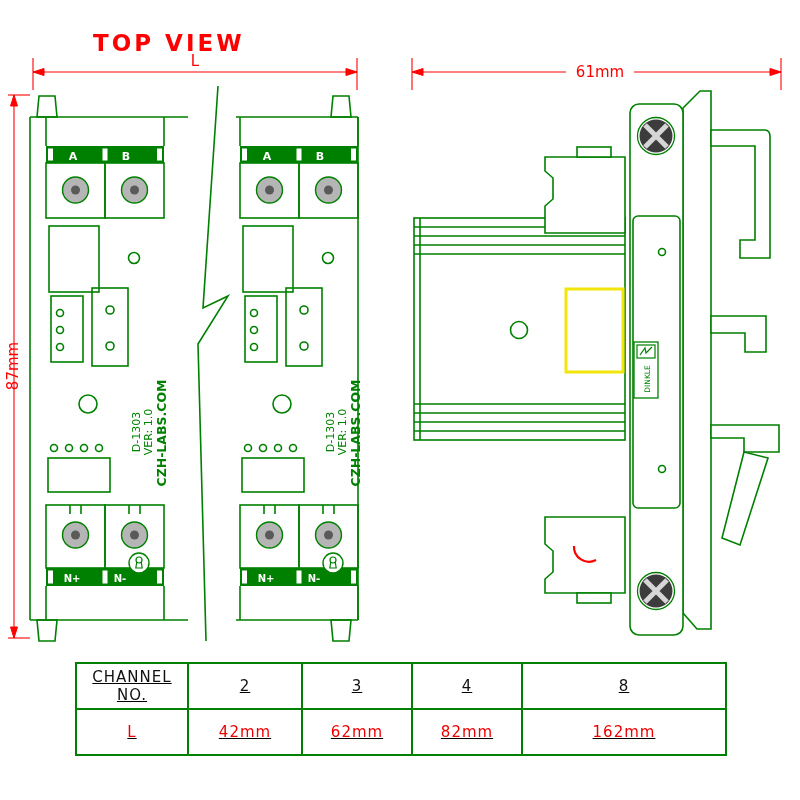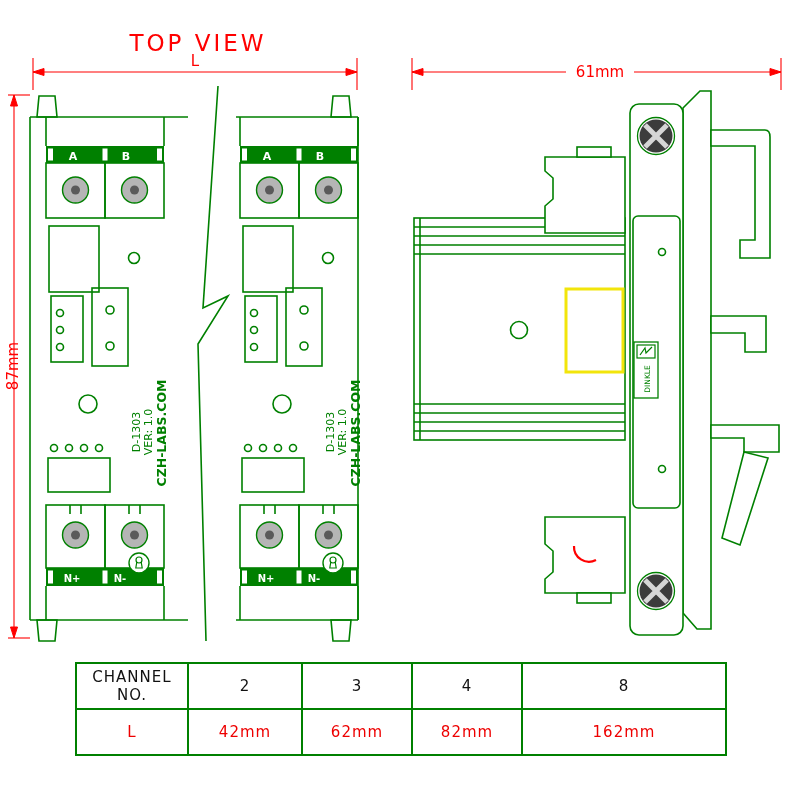--- a/index.html
+++ b/index.html
@@ -1,22 +1,23 @@
 <!DOCTYPE html>
 <html><head>
 <meta charset="utf-8">
 <style>
   * { box-sizing: border-box; }
   body { margin: 0; background: #ffffff; font-family: "Liberation Sans", sans-serif; }
   .canvas { position: relative; width: 800px; height: 800px; background: #ffffff; overflow: hidden; }
 
   .title {
-    position: absolute; width: 210px; text-align: center;
+    position: absolute; width: 210px; 
     color: #ff0000; font-size: 23px; letter-spacing: 3px;
     font-family: "DejaVu Sans", sans-serif;
+    font-weight: bold;
   }
   #title-top  { left: 93px;  top: 30px; }
   #title-side { left: 510px; top: 30px; }
 
   svg.sheet { position: absolute; left: 0; top: 0; }
 
   
   .g  { stroke: #008000; fill: none;    stroke-width: 1.6; }
   .gf { stroke: #008000; fill: #ffffff; stroke-width: 1.6; }
   .dim line    { stroke-width: 1.1; }
@@ -25,20 +26,21 @@
   .gtext.big { font-size: 12.5px; font-weight: bold; }
   .gtext.s8  { font-size: 7.5px; }
   .wtext   { font-size: 11px; font-weight: bold; fill: #ffffff; stroke: none; font-family: "DejaVu Sans", sans-serif; }
   .wtext.s10 { font-size: 10px; }
 
   
   table.spec {
     position: absolute; left: 75px; top: 662px; width: 650px;
     border-collapse: collapse; table-layout: fixed;
     font-family: "DejaVu Sans", sans-serif;
+    text-decoration: underline;
   }
   table.spec td {
     border: 2px solid #008000; height: 46px; text-align: center;
     font-size: 15px; color: #111111; letter-spacing: 1px; background: #ffffff;
   }
   table.spec td.red { color: #ee0000; }
 </style>
 </head>
 <body>
 

